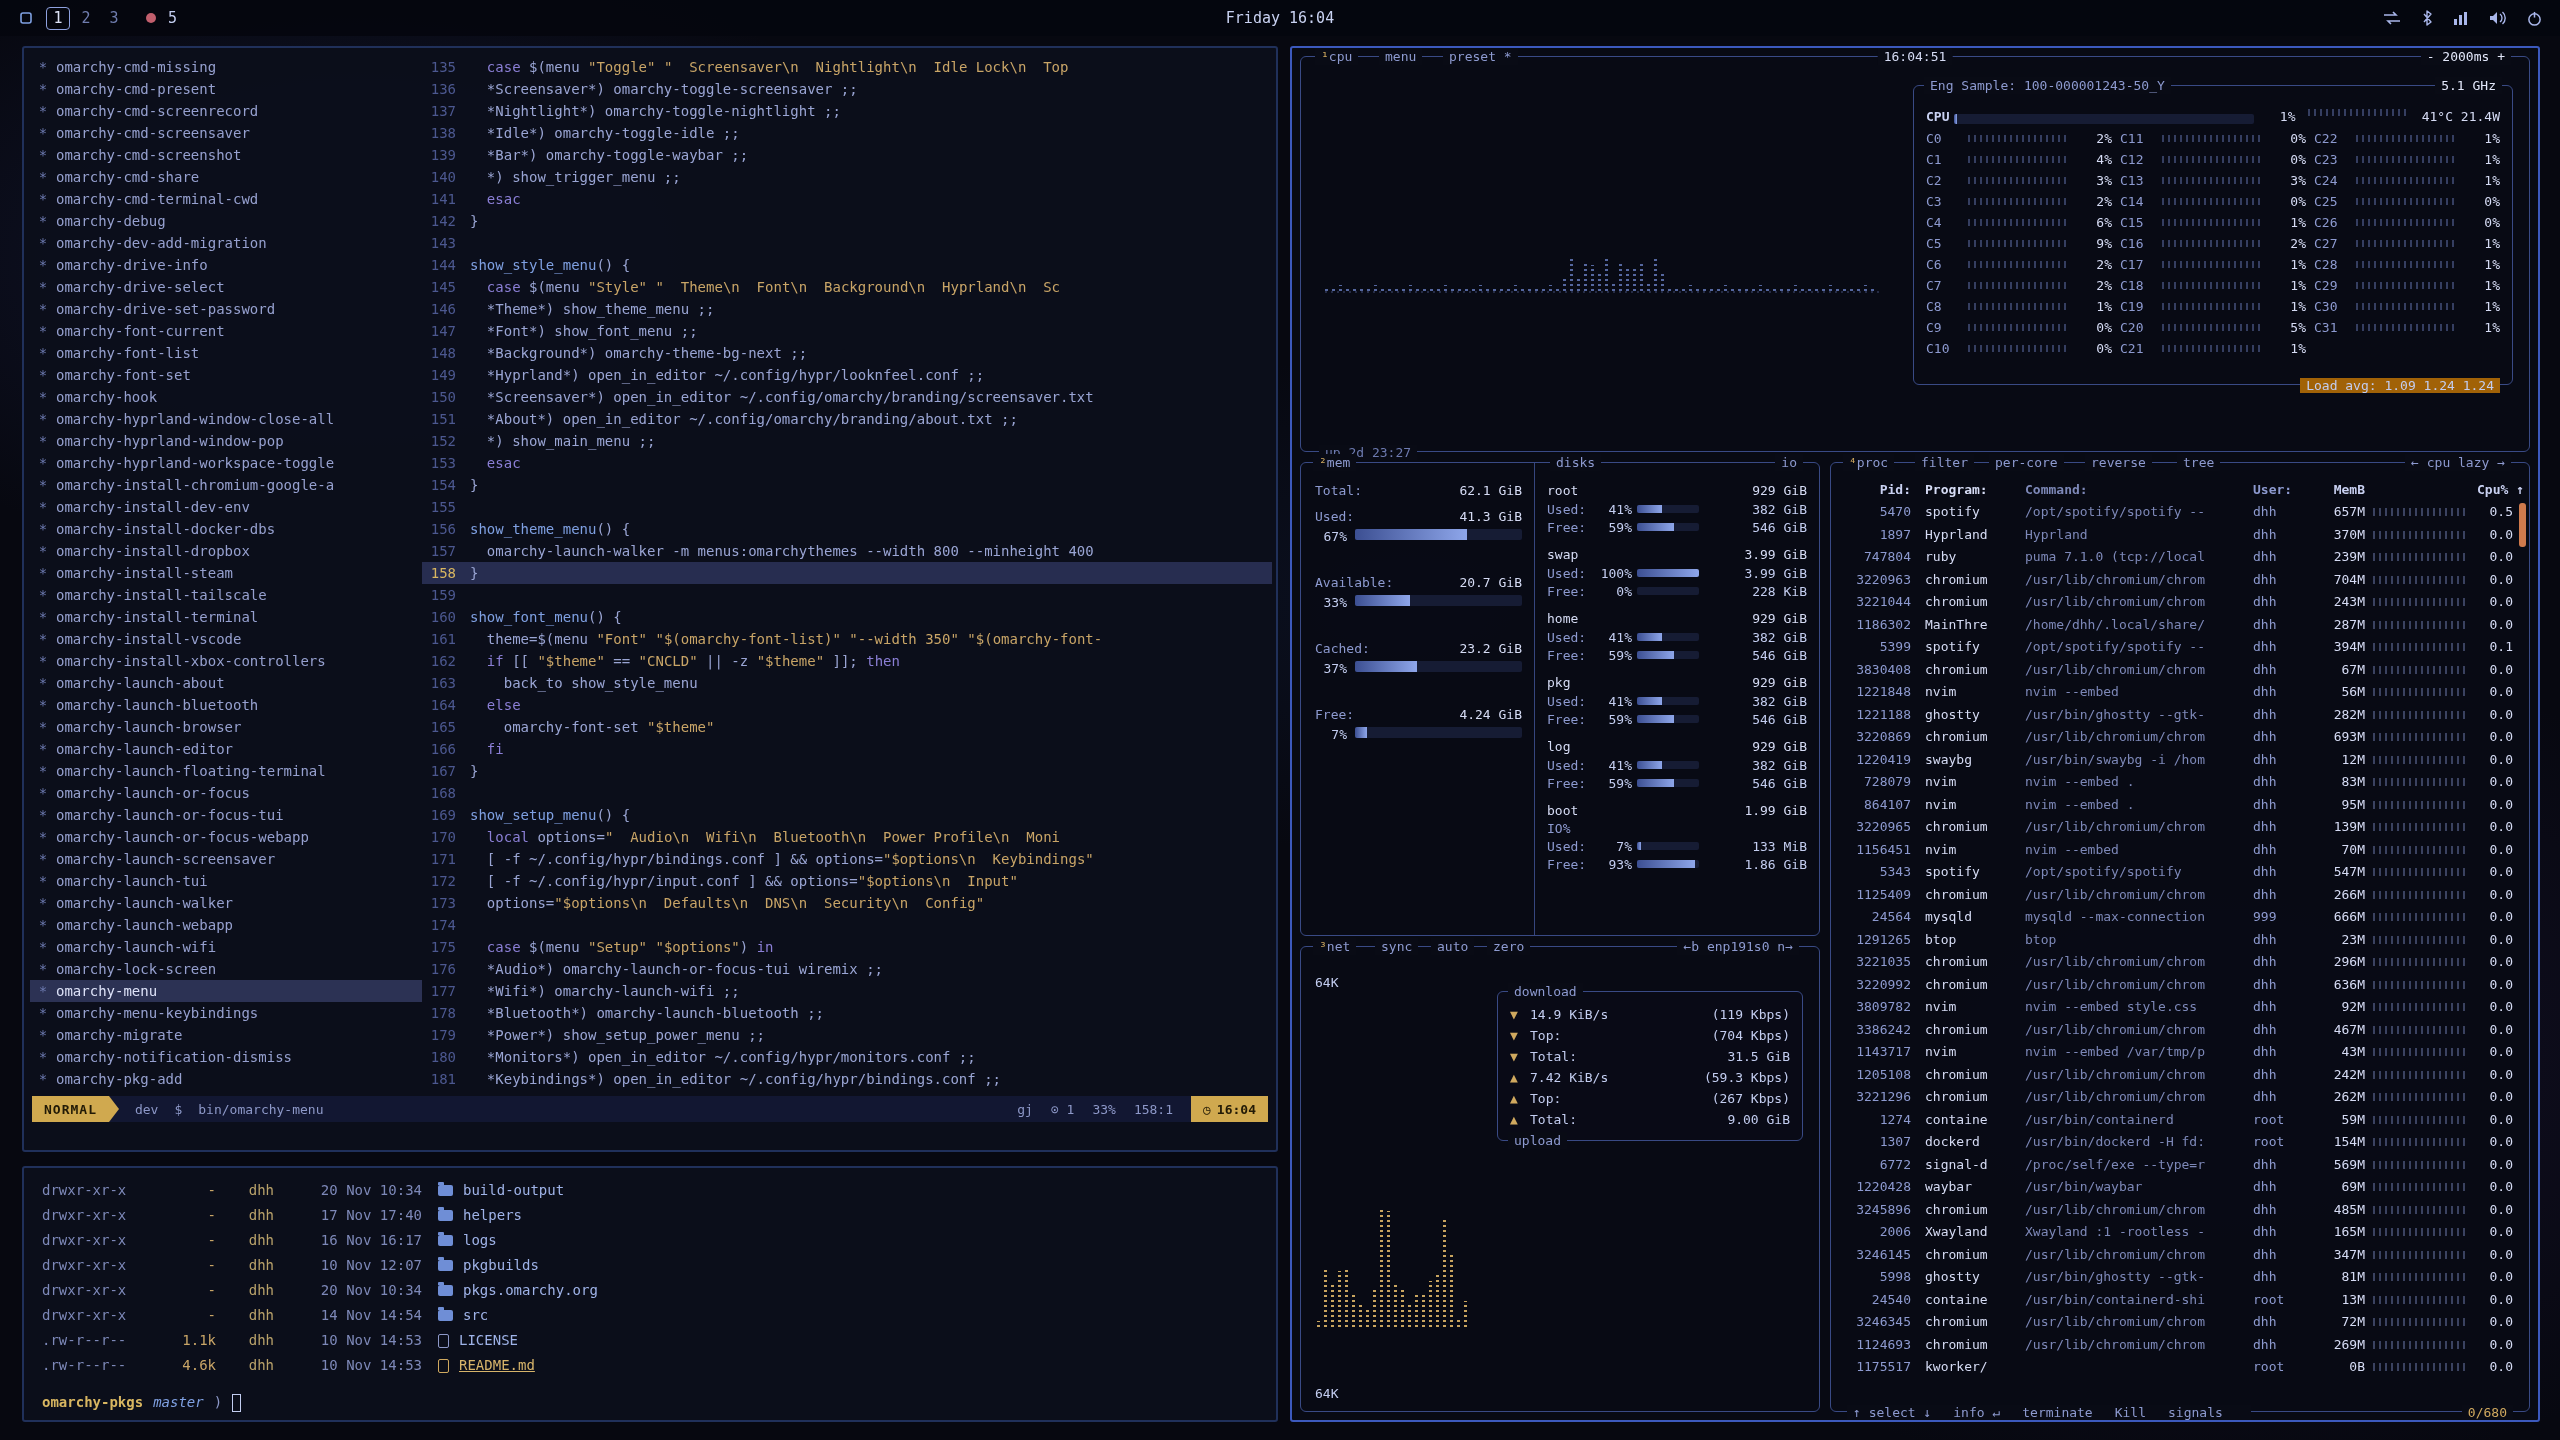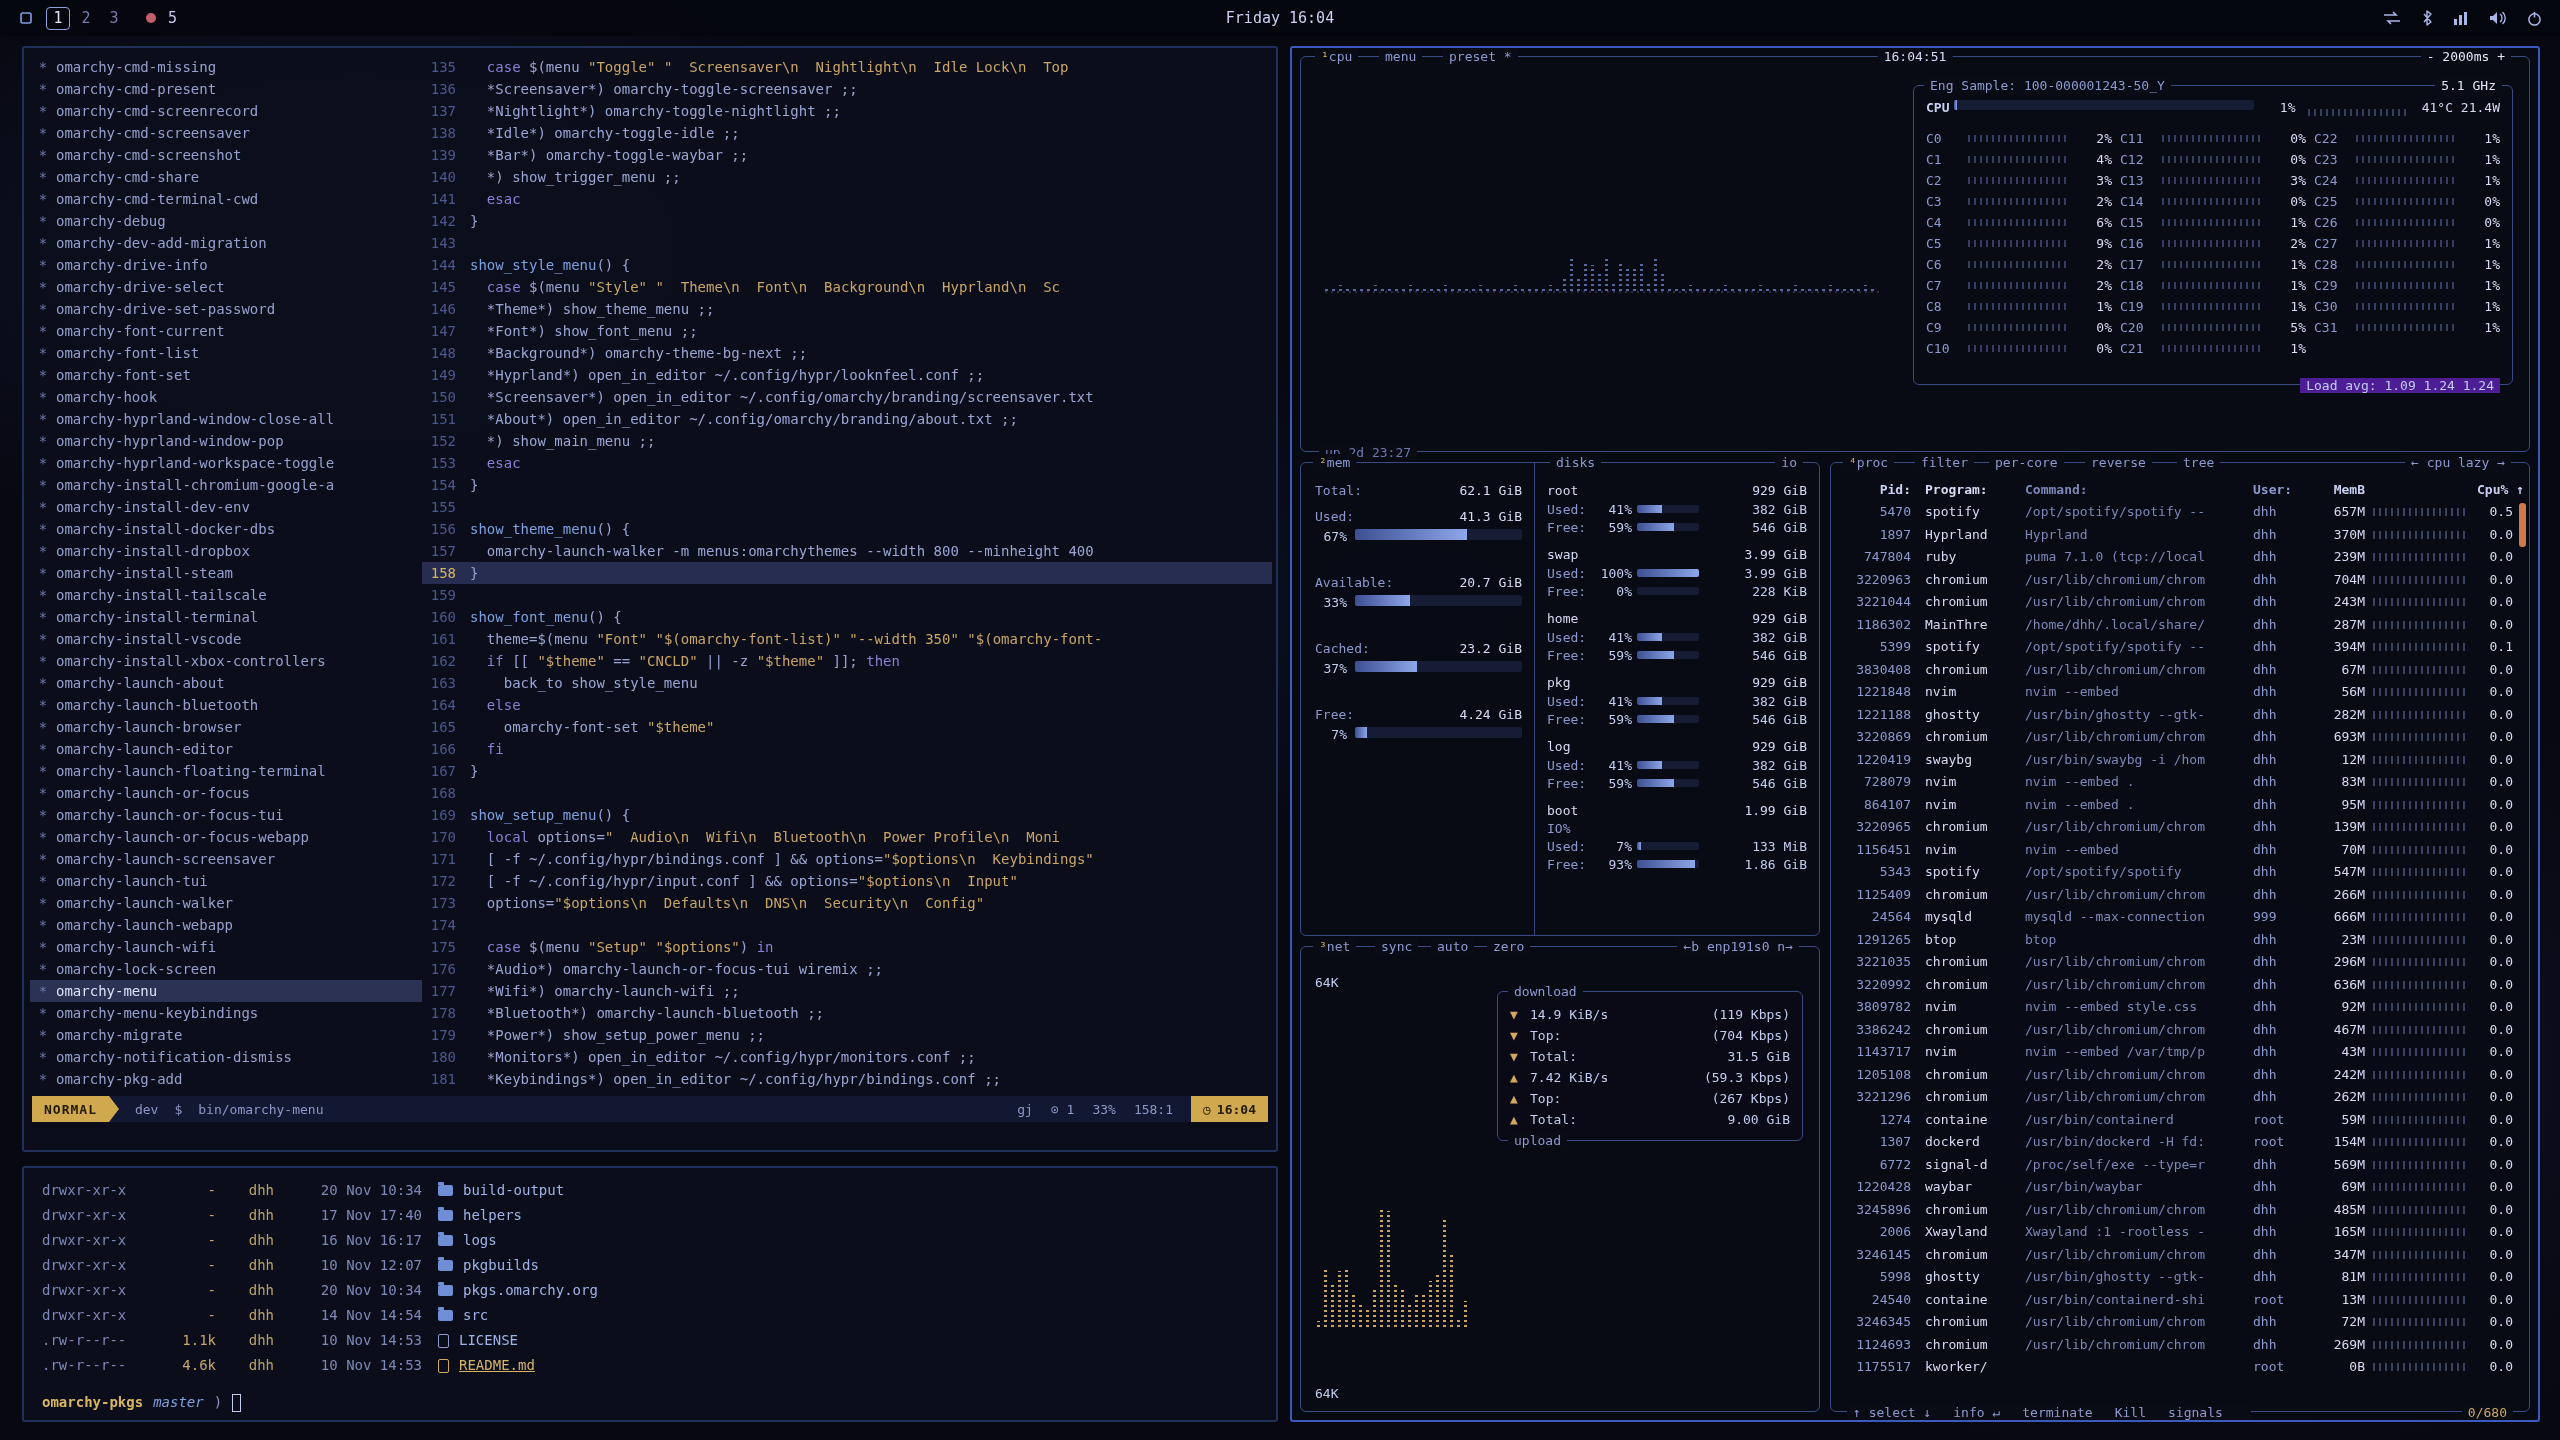--- a/index.html
+++ b/index.html
@@ -81,35 +81,35 @@
   .btab{position:absolute;top:-9px;background:#090b15;padding:0 6px;color:#8d9ad0;font-size:13px;white-space:pre;line-height:17px}
   .btab.num::first-letter{color:#d0a95f}
   .btab.center{left:50%;transform:translateX(-50%);color:#d6dcf5}
   .btab.bright{color:#e2e7fa}
   .btab.bottom{top:auto;bottom:-9px}
   .cpubox{height:396px}
   .cpu-graph{position:absolute;left:24px;top:50px;right:646px;bottom:30px}
   .cpu-graph::after{content:'';position:absolute;left:0;right:0;bottom:128px;height:2px;
     background:repeating-linear-gradient(to right,rgba(90,105,160,.35) 0 2px,transparent 2px 6px)}
   .cpu-inner{position:absolute;right:16px;top:28px;width:600px;height:300px;border:1px solid #394a85;border-radius:6px;padding:14px 12px 6px}
-  .cpu-row{display:flex;align-items:flex-start;height:24px;gap:5px}
+  .cpu-row{display:flex;align-items:flex-end;height:24px;gap:5px}
   .cpu-lbl{color:#c9d1f2;font-weight:bold}
   .meter{background:#161c34;height:10px;border-radius:2px;overflow:hidden;display:inline-block;vertical-align:middle}
   .meter .fill,.dmeter .fill{display:block;height:100%;background:linear-gradient(90deg,#3c4f92,#8ea6ea)}
   .meter.big{width:300px}
   .cpu-pct{width:36px;text-align:right;color:#d6dcf5}
   .leader{flex:1;height:7px;align-self:center;margin:0 8px;
     background:repeating-linear-gradient(to right,rgba(90,105,160,.55) 0 2px,transparent 2px 6px)}
   .cpu-temp{color:#d6dcf5}
   .cores{display:flex;gap:8px;margin-top:4px}
   .core-col{flex:1}
   .core-row{display:flex;height:21px;line-height:21px}
   .clab{width:34px;color:#8d9ad0}
   .cval{width:34px;text-align:right;color:#d6dcf5}
-  .load{position:absolute;right:12px;bottom:-9px;background:#4c1d95;padding:0 6px;color:#c3cdf0}
+  .load{position:absolute;right:12px;bottom:-9px;background:#a16207;padding:0 6px;color:#c3cdf0}
   .uptime{position:absolute;left:18px;bottom:-9px;background:#090b15;padding:0 6px;color:#6d7ab0}
   .mid{flex:1;display:flex;gap:10px;min-height:0}
   .leftcol{width:520px;display:flex;flex-direction:column;gap:10px}
   .memdisks{height:474px;display:flex}
   .memcol{width:234px;border-right:1px solid #36467e;padding:18px 12px 8px 14px}
   .kv{display:flex;height:20px;line-height:20px}
   .kv .v{margin-left:auto;color:#d6dcf5}
   .memitem{margin-bottom:28px}
   .meter-line{display:flex;align-items:flex-start;height:16px;margin-top:2px}
   .mpct{width:40px;text-align:right;padding-right:8px;color:#c3cdf0}

